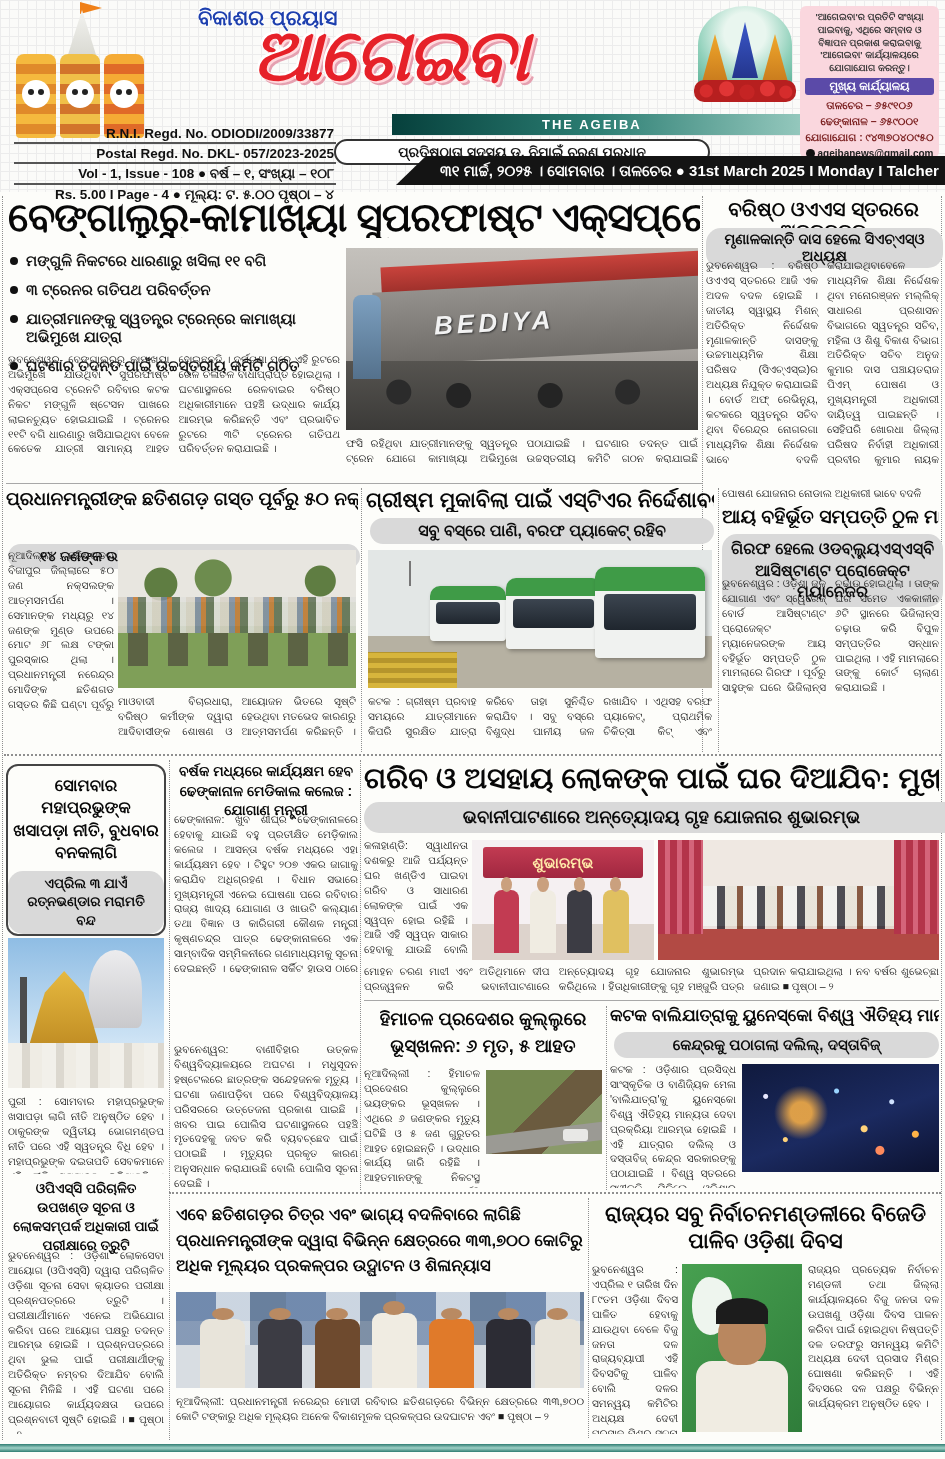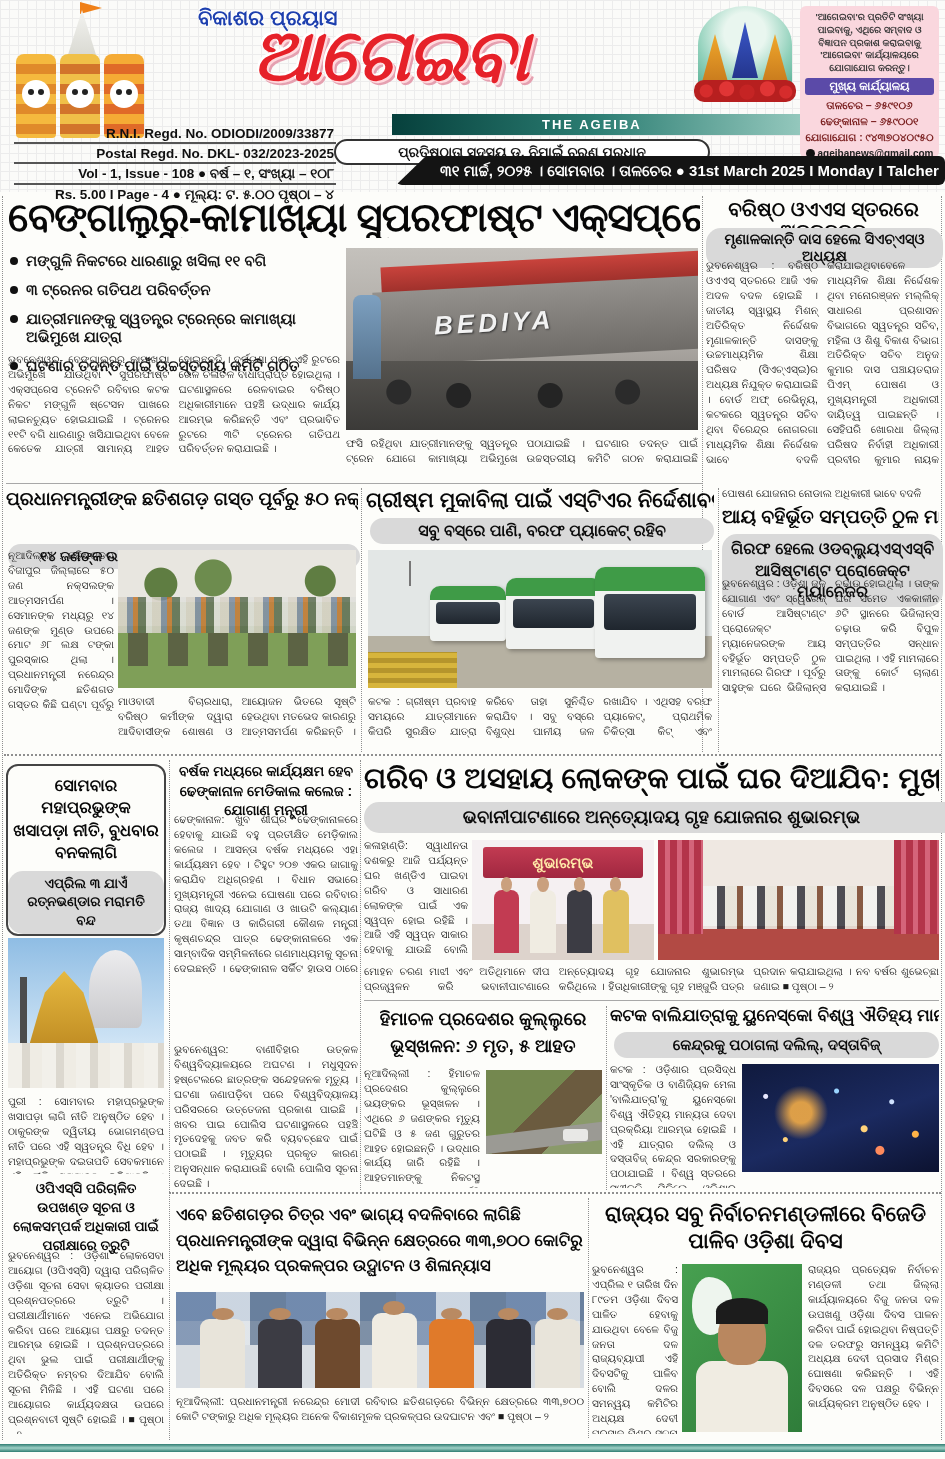--- a/index.html
+++ b/index.html
@@ -16,21 +16,21 @@
     font-style:italic;color:#e62129;text-shadow:-2px -2px 0 #ffffff,2px 2px 0 #ffd9dd,4px 4px 0 #e5a0b0;letter-spacing:-3px;}
   .teal-bar{left:392px;top:114px;width:448px;height:21px;
     background:linear-gradient(90deg,#06403c,#2b7d72 45%,#a8d6cb);display:flex;align-items:center;}
   .teal-bar span{color:#fff;font-size:13px;font-weight:bold;letter-spacing:2px;margin-left:150px;}
   .founder-pill{left:334px;top:139px;width:372px;height:22px;border:2px solid #333;border-radius:13px;
     background:#fff;display:flex;align-items:center;justify-content:center;font-size:14px;font-weight:bold;}
   .info-block{left:14px;top:126px;width:322px;text-align:right;}
   .info-line{font-size:13.5px;font-weight:bold;color:#101010;border-bottom:2px solid #555;
     padding:0 2px 1px 2px;margin-bottom:2px;white-space:nowrap;overflow:hidden;}
   .date-bar{left:396px;top:156px;width:549px;height:29px;background:#141414;
-    clip-path:polygon(30px 0,100% 0,100% 100%,0 100%);display:flex;align-items:center;border-radius:6px;}
+    clip-path:polygon(30px 0,100% 0,100% 100%,0 100%);display:flex;align-items:center;}
   .date-bar span{color:#fff;font-size:15px;font-weight:bold;margin-left:44px;white-space:nowrap;}
   
   .jagannath-art{left:16px;top:4px;width:130px;height:134px;}
   .spire{position:absolute;left:48px;top:6px;width:36px;height:46px;background:linear-gradient(#f3f3f0,#d9d9d2);
     clip-path:polygon(50% 0,90% 100%,10% 100%);}
   .flag{position:absolute;left:64px;top:-2px;width:22px;height:12px;background:#f08018;clip-path:polygon(0 0,100% 50%,0 100%);}
   .deity{position:absolute;bottom:0;width:40px;height:84px;border-radius:8px 8px 4px 4px;}
   .deity .face{position:absolute;left:6px;top:26px;width:28px;height:28px;border-radius:50%;background:#fff;}
   .d1{left:0;background:repeating-linear-gradient(180deg,#f5b93e 0 10px,#e08a2a 10px 20px);}
   .d2{left:44px;background:repeating-linear-gradient(180deg,#f0c048 0 10px,#d2752b 10px 20px);}
@@ -196,21 +196,21 @@
       <div class="phone-line">ତାଳଚେର – ୬୫୯୧୦୬</div>
       <div class="phone-line">ଢେଙ୍କାନାଳ – ୬୫୯୦୦୧</div>
       <div class="phone-line">ଯୋଗାଯୋଗ : ୯୪୩୭୦୪୦୯୫୦</div>
       <div class="email-line">
         <span class="email-icon"></span>
         <span>ageibanews@gmail.com</span>
       </div>
     </div>
     <div class="abs info-block">
       <div class="info-line">R.N.I. Regd. No. ODIODI/2009/33877</div>
-      <div class="info-line">Postal Regd. No. DKL- 032/2023-2025</div>
+      <div class="info-line">Postal Regd. No. DKL- 057/2023-2025</div>
       <div class="info-line">Vol - 1, Issue - 108 ● ବର୍ଷ – ୧, ସଂଖ୍ୟା – ୧୦୮</div>
       <div class="info-line" style="border-bottom:none">Rs. 5.00 I Page - 4 ● ମୂଲ୍ୟ: ଟ. ୫.୦୦ ପୃଷ୍ଠା – ୪</div>
     </div>
     <div class="abs date-bar">
       <span>୩୧ ମାର୍ଚ୍ଚ, ୨୦୨୫ । ସୋମବାର । ତାଳଚେର ● 31st March 2025 I Monday I Talcher</span>
     </div>
   </div>
 
   <div class="abs vline" style="left:2px;top:196px;height:1244px"></div>
   <div class="abs vline" style="left:941px;top:196px;height:1244px"></div>

